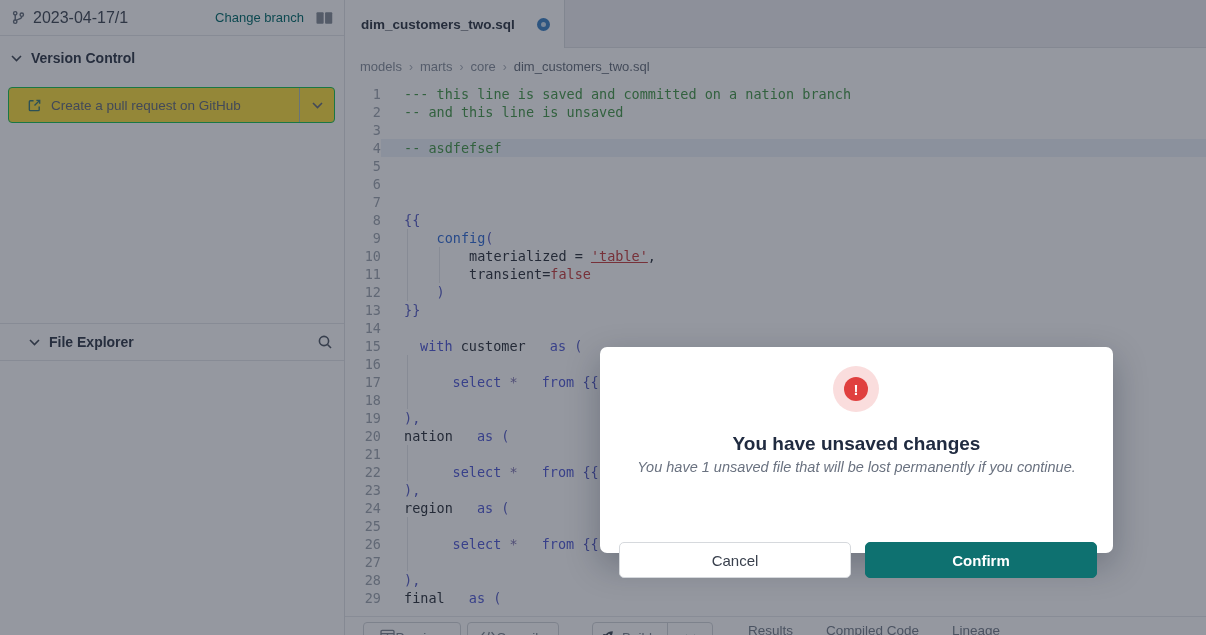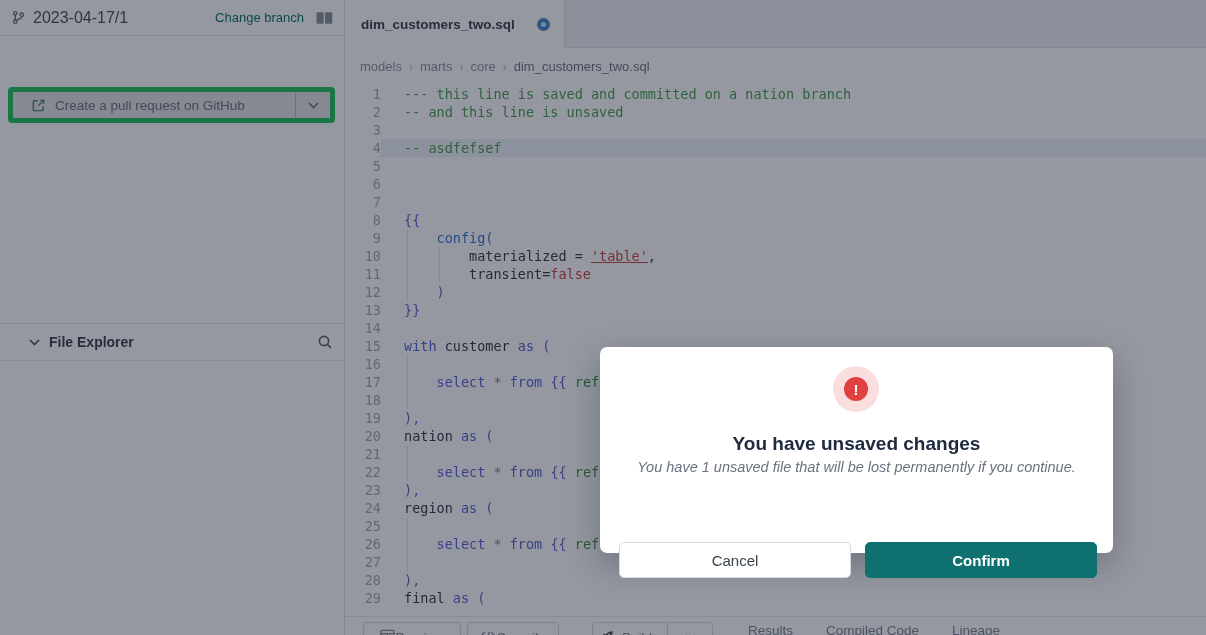--- a/index.html
+++ b/index.html
@@ -13,22 +13,22 @@
   .branch-bar { position:absolute; left:0; top:0; width:100%; height:36px; display:flex;
     align-items:center; padding:0 11px; border-bottom:1px solid #e6e8eb; }
   .branch-name { font-size:16px; color:#4a525e; margin-left:7px; }
   .branch-spacer { flex:1; }
   .change-branch { font-size:13px; color:var(--accent); cursor:pointer; margin-right:12px; }
   .icon { display:inline-flex; align-items:center; justify-content:center; }
   .section-header { display:flex; align-items:center; gap:9px; padding:0 11px; height:40px;
     font-size:14px; font-weight:700; color:#3a4250; }
   .vc-header { position:absolute; top:38px; left:0; width:100%; }
   .pr-button { position:absolute; left:8px; top:87px; width:327px; height:36px;
-    border:5px solid #22c55e; border-radius:4px; display:flex; align-items:stretch;
-    background:#e5e5e5; cursor:pointer; }
+    border:1px solid #22c55e; border-radius:4px; display:flex; align-items:stretch;
+    background:#fde047; cursor:pointer; }
   .pr-main { flex:1; display:flex; align-items:center; gap:9px; padding-left:18px;
     font-size:13.5px; color:#6b7380; }
   .pr-caret { width:35px; border-left:1px solid #aebfbd; display:flex; align-items:center;
     justify-content:center; }
   .fe-block { position:absolute; top:323px; left:0; width:100%; border-top:1px solid #e6e8eb; }
   .fe-header { border-bottom:1px solid #e6e8eb; height:37px;padding-left:29px; }
   .fe-search { margin-left:auto; cursor:pointer; }
 
   
   .main { position:absolute; left:345px; top:0; right:0; height:635px; }
@@ -49,21 +49,21 @@
     font-family:"DejaVu Sans Mono", monospace; font-size:13.5px; }
   .cl { display:flex; height:18px; line-height:18px; }
   .ln { width:36px; flex:0 0 36px; text-align:right; color:#a3aab3; user-select:none; }
   .ct { flex:1; padding-left:23px; white-space:pre; position:relative; color:var(--syn-plain); }
   .cl.hl .ct { background:#eef3fa; }
   .ct.g1::before, .ct.g2::before { content:""; position:absolute; left:26px; top:0; bottom:0;
     width:1px; background:#e6e8ec; }
   .ct.g2::after { content:""; position:absolute; left:58px; top:0; bottom:0; width:1px;
     background:#e6e8ec; }
   .tok-c { color:var(--syn-comment); }
-  .tok-k { color:var(--syn-keyword); }
+  .tok-k { color:var(--syn-keyword);margin-left:16px; }
   .tok-f { color:var(--syn-function); }
   .tok-s { color:var(--syn-string);text-decoration:underline; }
   .tok-a { color:var(--syn-atom); }
   .tok-b { color:var(--syn-bracket); }
   .tok-o { color:var(--syn-operator); }
   .tok-r { color:var(--syn-ref); }
   .tok-p { color:var(--syn-plain); }
 
   
   .bottom-bar { position:absolute; left:0; right:0; top:616px; height:19px; background:#fff;
@@ -118,20 +118,28 @@
       <span class="branch-spacer"></span>
       <span class="change-branch">Change branch</span>
       <span class="icon">
         <svg width="17" height="14" viewBox="0 0 18 14" fill="#8b929c">
           <rect x="0.5" y="1" width="7.6" height="12" rx="1"></rect>
           <rect x="9.6" y="1" width="7.6" height="12" rx="1"></rect>
         </svg>
       </span>
     </div>
 
+    <div class="vc-header section-header">
+      <span class="icon">
+        <svg width="11" height="7" viewBox="0 0 11 7" fill="none" stroke="#4a525e" stroke-width="1.6">
+            <path d="M1 1l4.5 4.5L10 1"></path>
+          </svg>
+      </span>
+      <span>Version Control</span>
+    </div>
 
     <div class="pr-button">
       <div class="pr-main">
         <span class="icon">
           <svg width="15" height="15" viewBox="0 0 16 16" fill="none" stroke="#45807c" stroke-width="1.5">
             <path d="M13 9v3.5a1 1 0 0 1-1 1H3.5a1 1 0 0 1-1-1V4a1 1 0 0 1 1-1H7"></path>
             <path d="M10 2.5h3.5V6 M13.2 2.8 8 8"></path>
           </svg>
         </span>
         <span>Create a pull request on GitHub</span>

